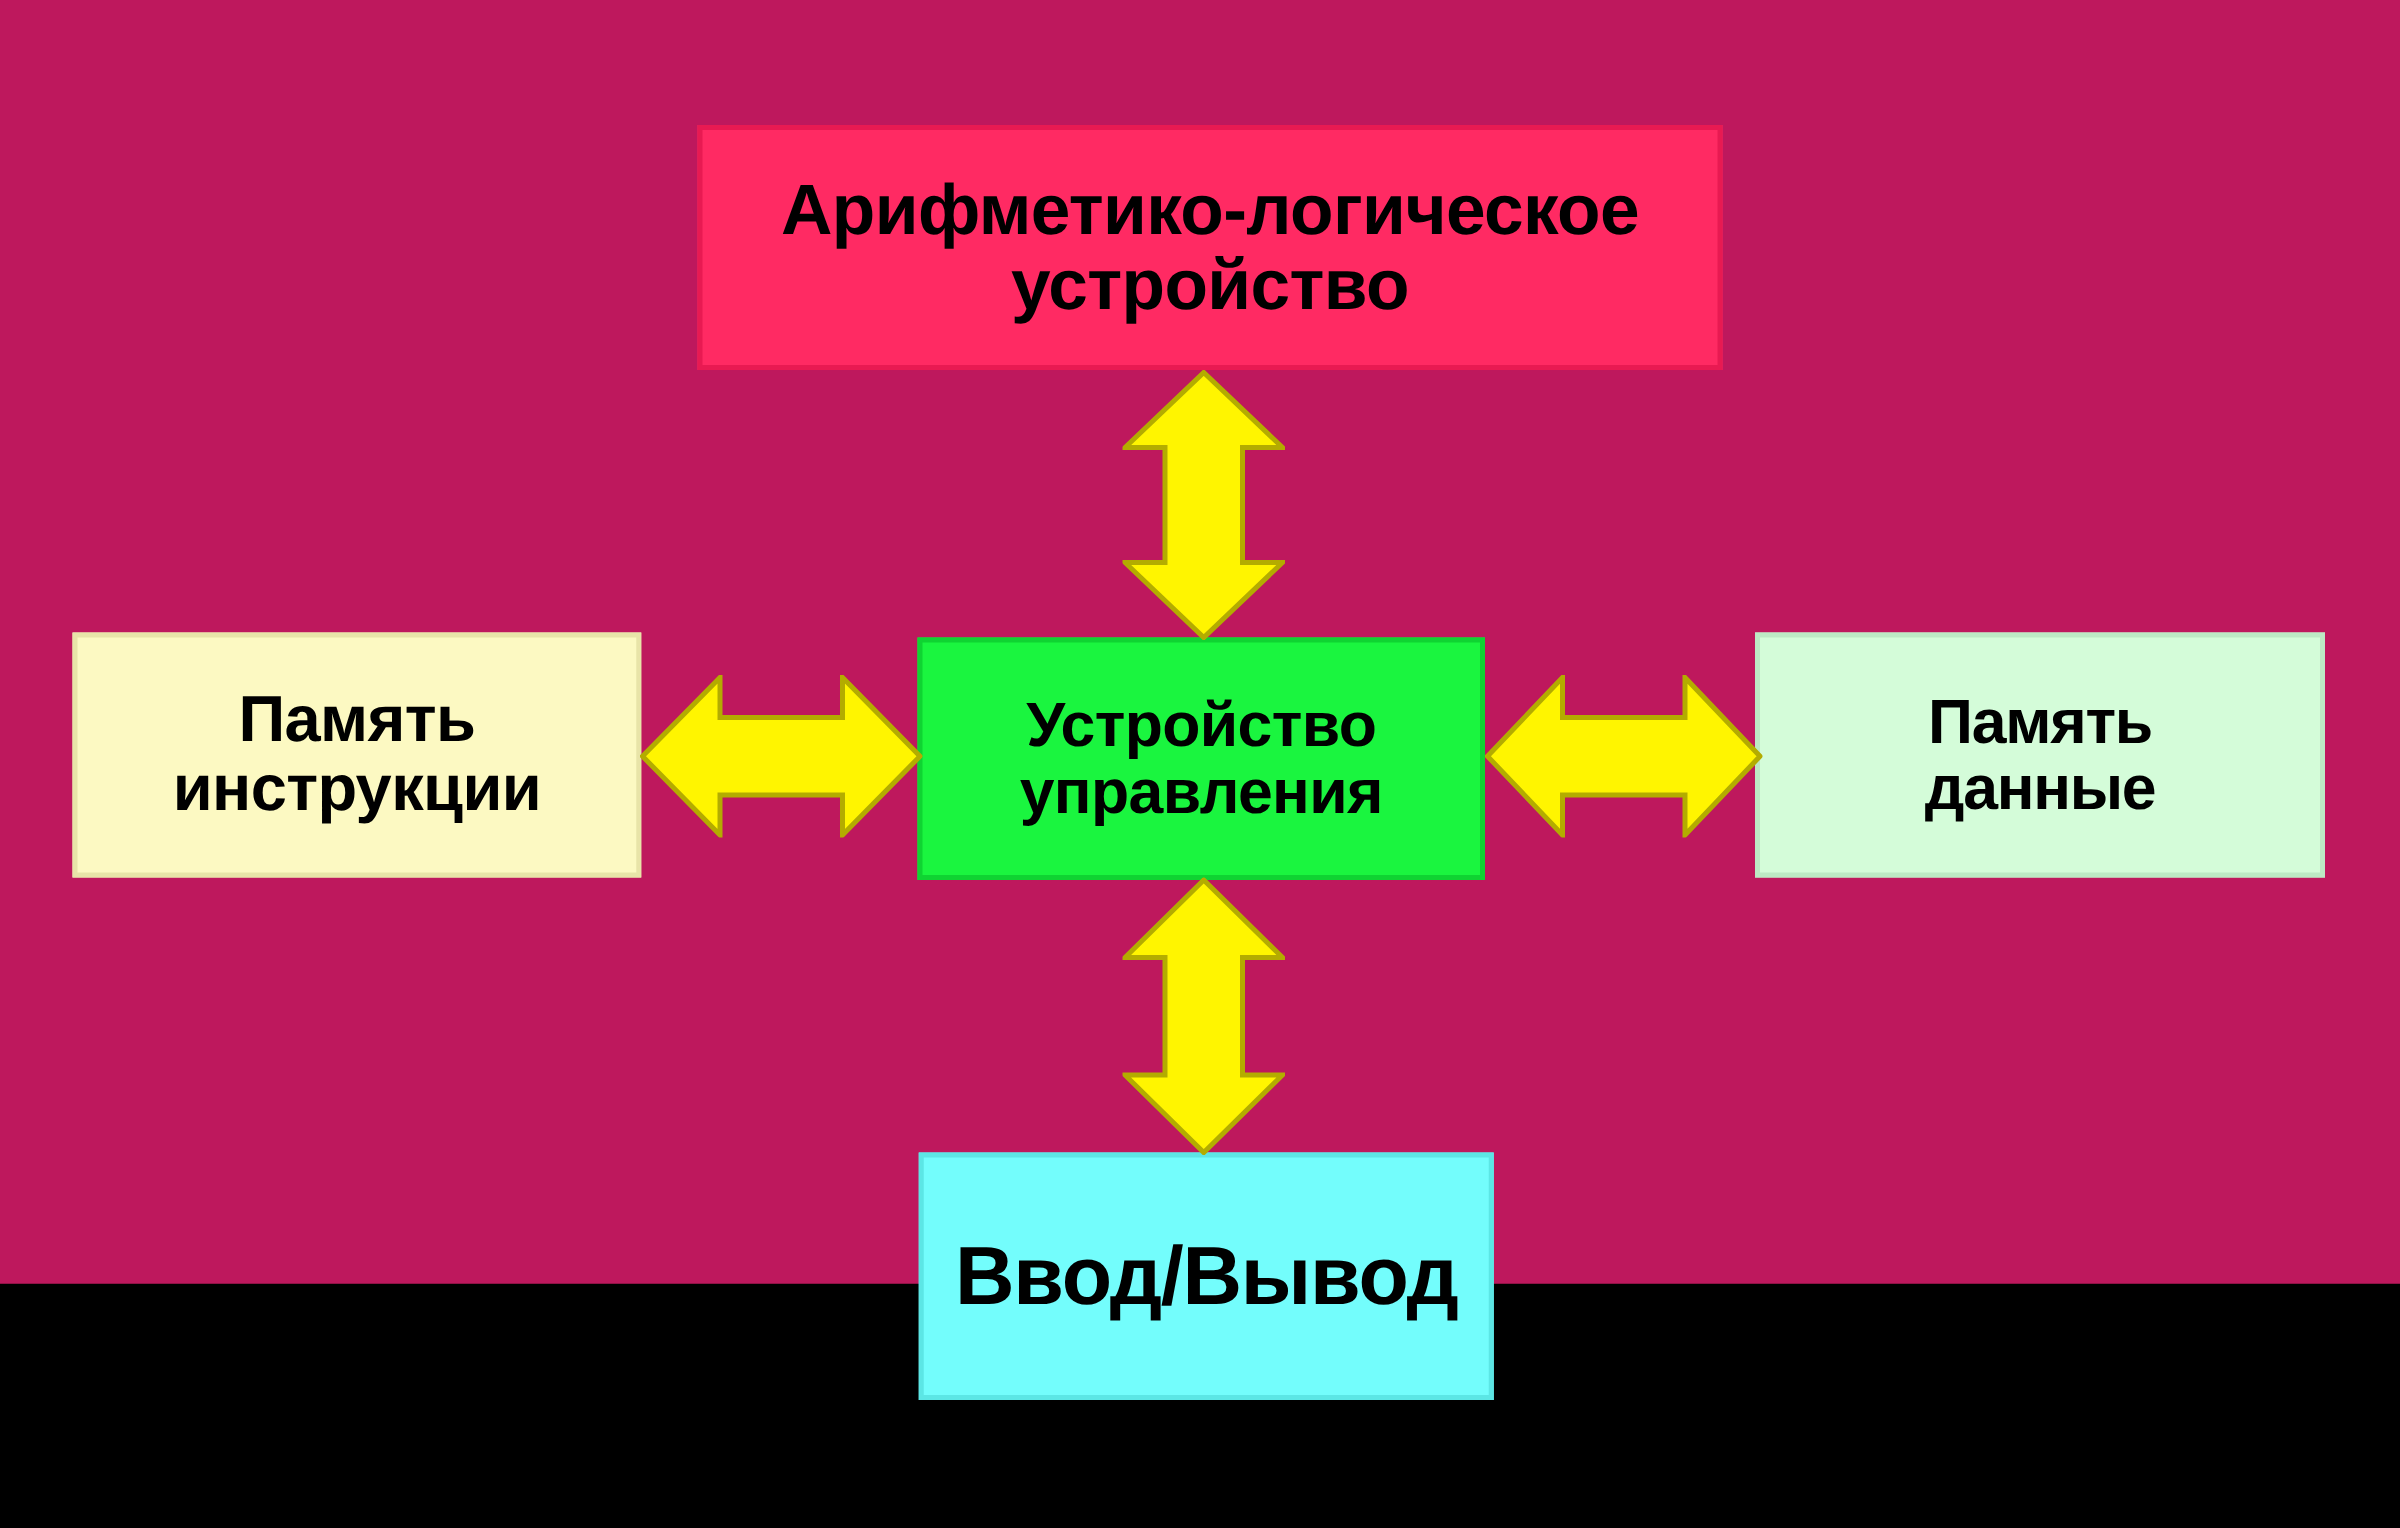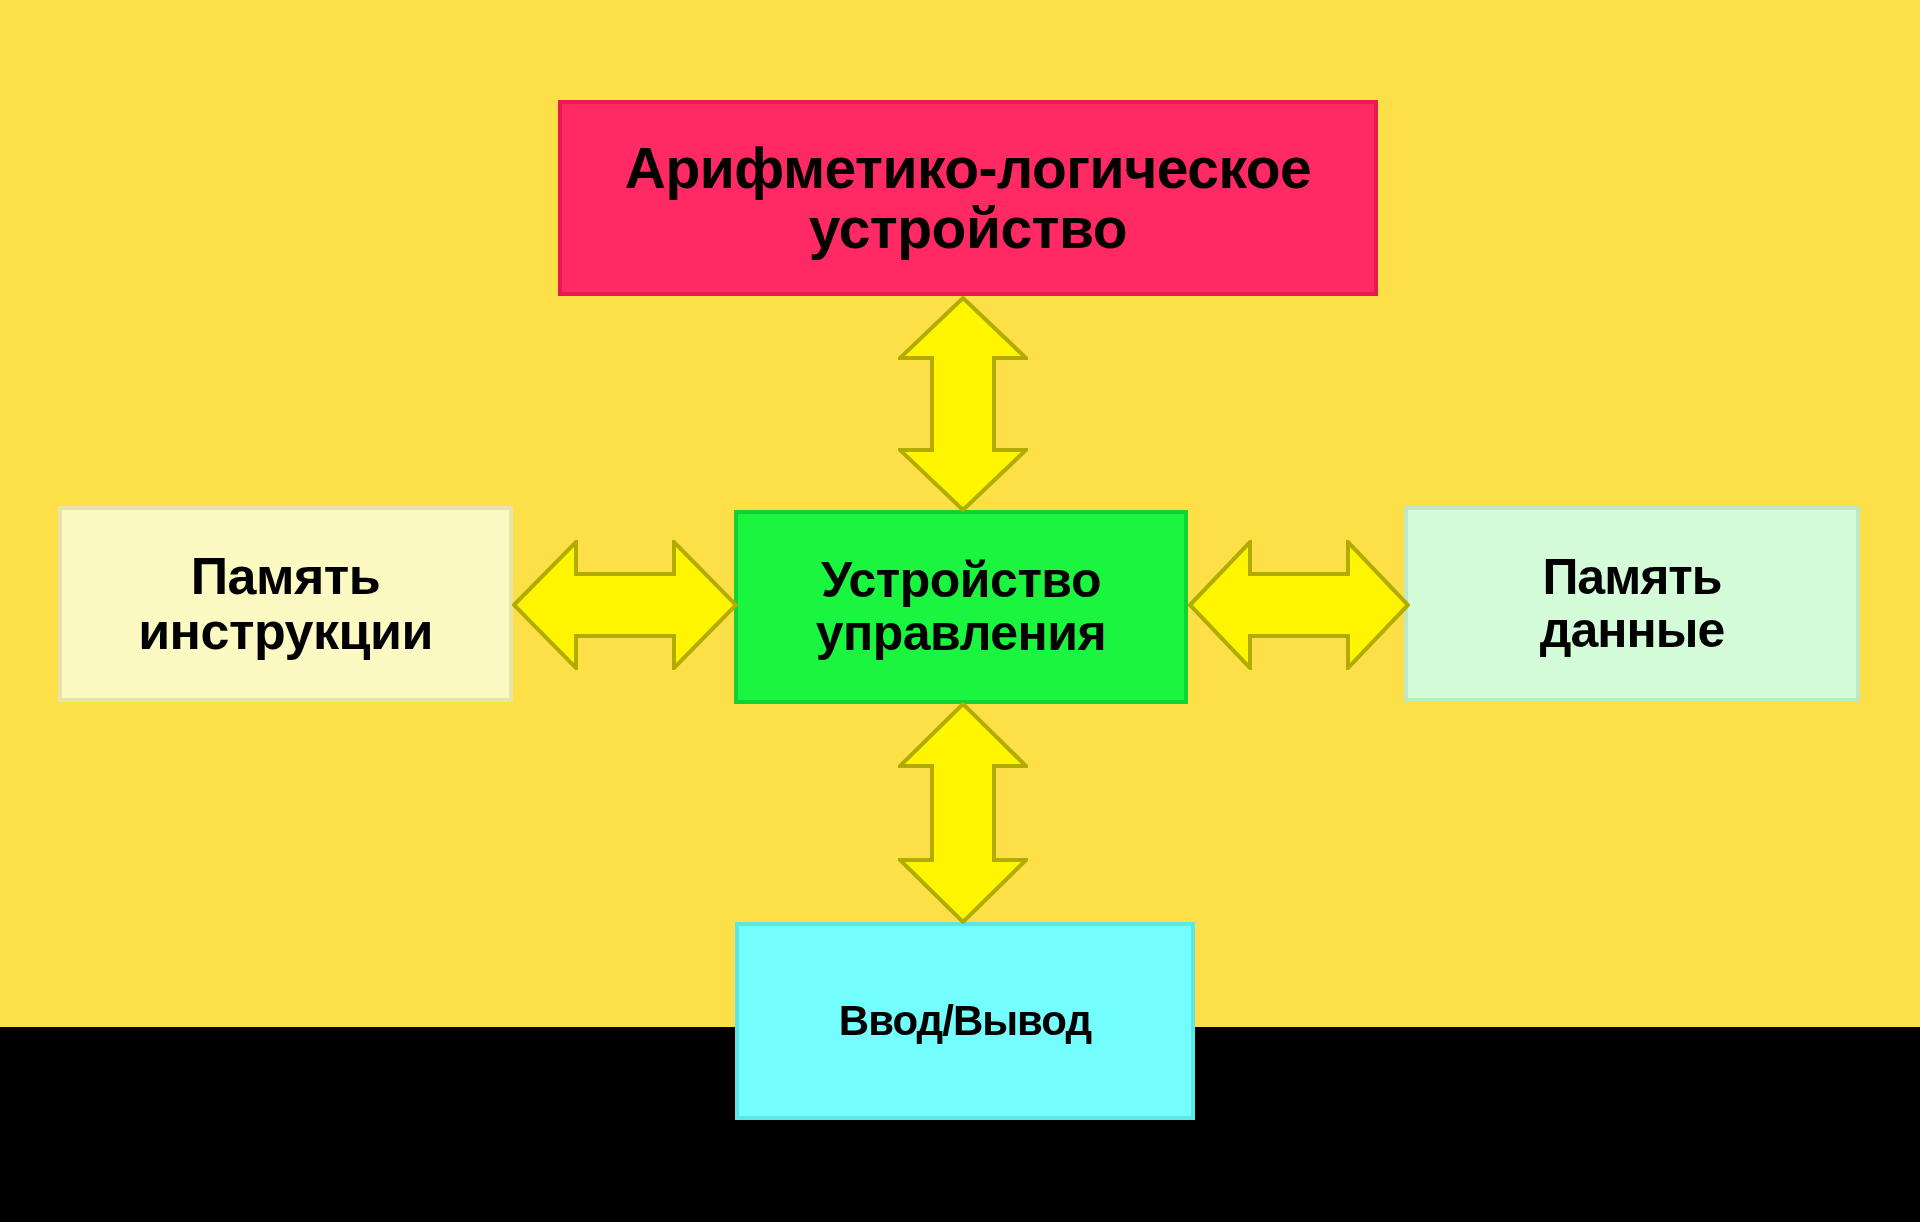--- a/index.html
+++ b/index.html
@@ -10,21 +10,21 @@
   body {
     width: 1920px;
     height: 1222px;
     overflow: hidden;
     font-family: "Liberation Sans", sans-serif;
   }
   #canvas {
     position: relative;
     width: 1920px;
     height: 1027px;
-    background: #fde047;
+    background: #be185d;
   }
 
   
   .node {
     position: absolute;
     box-sizing: border-box;
     display: flex;
     align-items: center;
     justify-content: center;
     text-align: center;
@@ -64,21 +64,21 @@
     background: #D4FCD9;
     border: 4px solid #BDE9C4;
     font-size: 50px;
     letter-spacing: -1px;
   }
   #node-io {
     left: 735px; top: 922px;
     width: 460px; height: 198px;
     background: #73FDFC;
     border: 4px solid #5CE6E5;
-    font-size: 42px;
+    font-size: 66px;
     letter-spacing: -1px;
   }
 
   
   .arrow {
     position: absolute;
   }
   .arrow svg { display: block; width: 100%; height: 100%; }
 
   #arrow-alu-control  { left: 898px;  top: 296px; width: 130px; height: 216px; }

